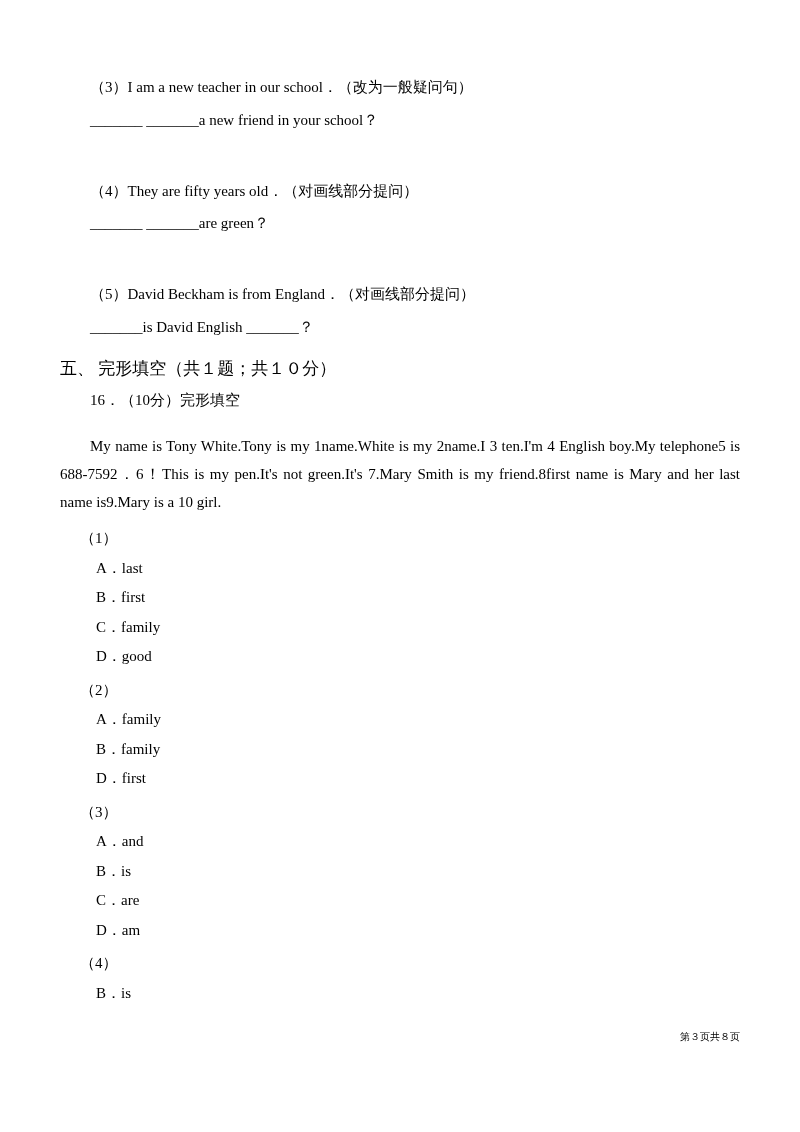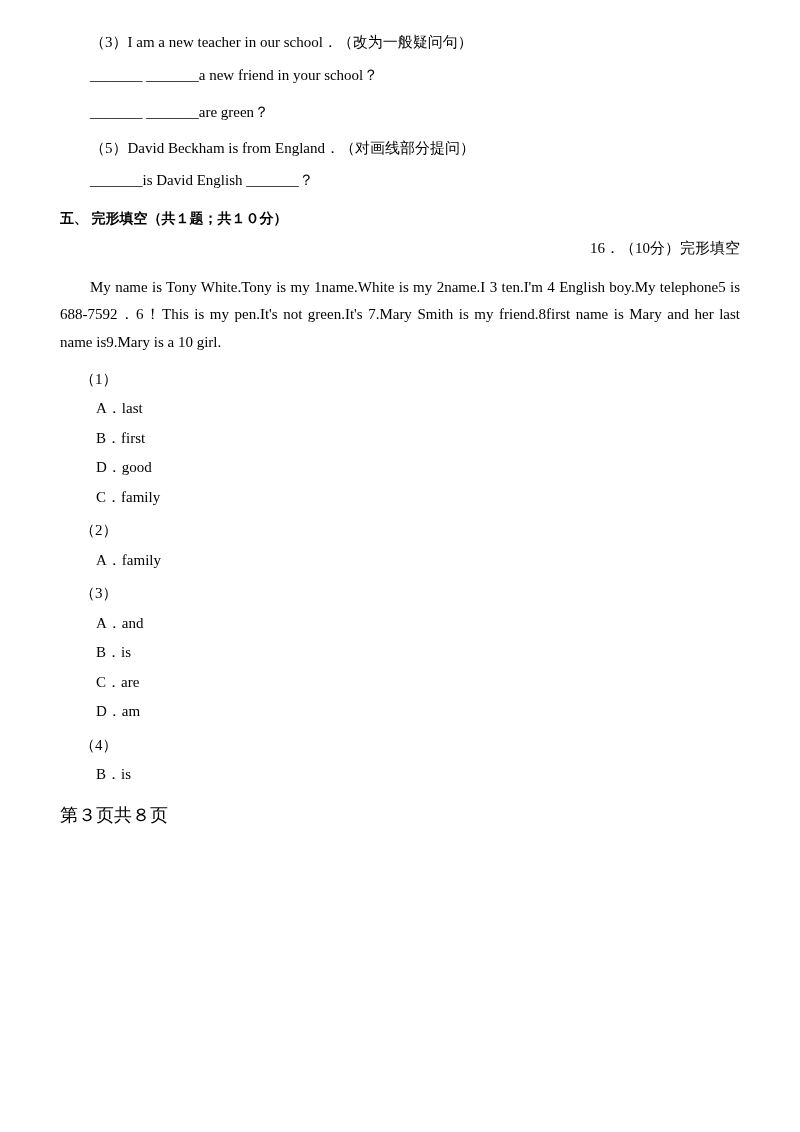--- a/index.html
+++ b/index.html
@@ -15,88 +15,91 @@
       width: 800px;
       min-height: 1132px;
       padding: 30px 60px 40px 60px;
     }
     .question-block {
       margin-bottom: 10px;
     }
     .question-line {
       margin-bottom: 6px;
       line-height: 1.7;
+      margin-top: 45px;
     }
     .blank-line {
       margin-bottom: 8px;
       line-height: 1.8;
     }
     .section-header {
-      font-weight: bold;
-      font-size: 14px;
+      font-weight: normal;
+      font-size: 17px;
       margin: 16px 0 8px 0;
     }
     .sub-header {
-      margin-bottom: 12px;
+      margin-bottom: 20px;
       line-height: 1.7;
-      text-align: right;
     }
     .passage {
       text-indent: 2em;
       line-height: 1.85;
       margin-bottom: 10px;
       text-align: justify;
     }
     .q-num {
       margin: 8px 0 4px 20px;
       line-height: 1.7;
     }
     .option {
       margin: 4px 0 4px 36px;
       line-height: 1.7;
     }
     .page-footer {
-      text-align: left;
-      margin-top: 15px;
-      font-size: 18px;
+      text-align: right;
+      margin-top: 24px;
+      font-size: 10px;
     }
     .indent {
       margin-left: 30px;
     }
   </style>
 </head>
 <body>
 
 <div class="question-block">
   <div class="question-line indent">（3）I am a new teacher in our school．（改为一般疑问句）</div>
   <div class="blank-line indent">_______ _______a new friend in your school？</div>
 </div>
 
 <div class="question-block">
+  <div class="question-line indent">（4）They are fifty years old．（对画线部分提问）</div>
   <div class="blank-line indent">_______ _______are green？</div>
 </div>
 
 <div class="question-block">
   <div class="question-line indent">（5）David Beckham is from England．（对画线部分提问）</div>
   <div class="blank-line indent">_______is David English _______？</div>
 </div>
 
 <div class="section-header">五、 完形填空（共１题；共１０分）</div>
 <div class="sub-header indent">16．（10分）完形填空</div>
 
 <div class="passage">My name is Tony White.Tony is my 1name.White is my 2name.I 3 ten.I'm 4 English boy.My telephone5 is 688-7592．6！This is my pen.It's not green.It's 7.Mary Smith is my friend.8first name is Mary and her last name is9.Mary is a 10 girl.</div>
 
 <div id="mcq-container">
     <div class="q-num">（1）</div>
     <div class="option">A．last</div>
     <div class="option">B．first</div>
+    <div class="option">C．family</div>
     <div class="option">D．good</div>
-    <div class="option">C．family</div>
     <div class="q-num">（2）</div>
     <div class="option">A．family</div>
+    <div class="option">B．family</div>
+    <div class="option">D．first</div>
     <div class="q-num">（3）</div>
     <div class="option">A．and</div>
     <div class="option">B．is</div>
     <div class="option">C．are</div>
     <div class="option">D．am</div>
     <div class="q-num">（4）</div>
     <div class="option">B．is</div>
   </div>
 
 <div class="page-footer">第３页共８页</div>

